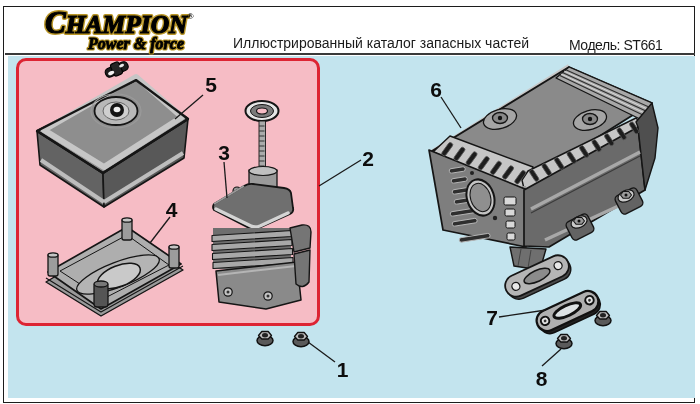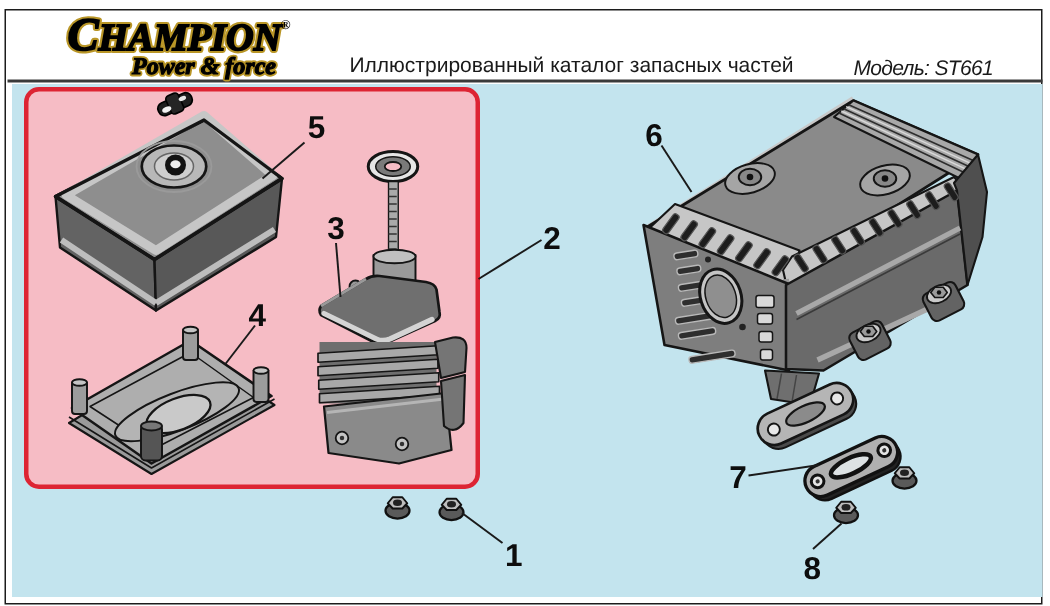--- a/index.html
+++ b/index.html
@@ -4,21 +4,21 @@
 <style>
   html,body{margin:0;padding:0;}
   body{width:700px;height:404px;background:#ffffff;position:relative;overflow:hidden;
        font-family:"Liberation Sans",sans-serif;}
   #frame{position:absolute;left:3px;top:6px;width:690px;height:395px;border:1.5px solid #1c1c1c;}
   #sep{position:absolute;left:5px;top:53px;width:690px;height:2px;background:#3a3a3a;}
   #cyan{position:absolute;left:8px;top:56px;width:687px;height:342px;background:#c3e4ee;}
   #pink{position:absolute;left:16px;top:58px;width:298px;height:262px;background:#f6bcc5;
         border:3px solid #dd2433;border-radius:10px;}
   #ctext{position:absolute;left:233px;top:35px;font-size:14px;color:#1a1a1a;white-space:nowrap;text-align:right;}
-  #mtext{position:absolute;left:569px;top:36.5px;font-size:14px;letter-spacing:-0.45px;color:#1a1a1a;white-space:nowrap;font-style:italic;}
+  #mtext{position:absolute;left:569px;top:36.5px;font-size:14px;letter-spacing:-0.45px;color:#1a1a1a;white-space:nowrap;}
 </style>
 </head>
 <body>
 <div id="frame"></div>
 <div id="sep"></div>
 <div id="cyan"></div>
 <div id="pink"></div>
 <div id="ctext">Иллюстрированный каталог запасных частей</div>
 <div id="mtext">Модель: ST661</div>
 

